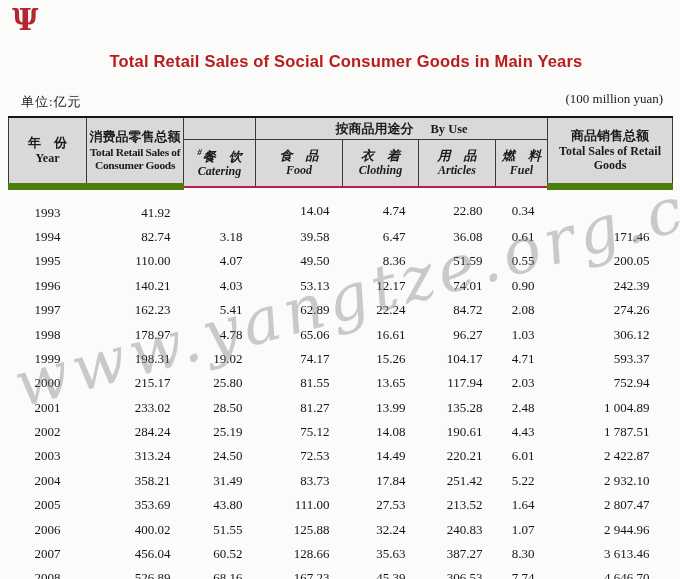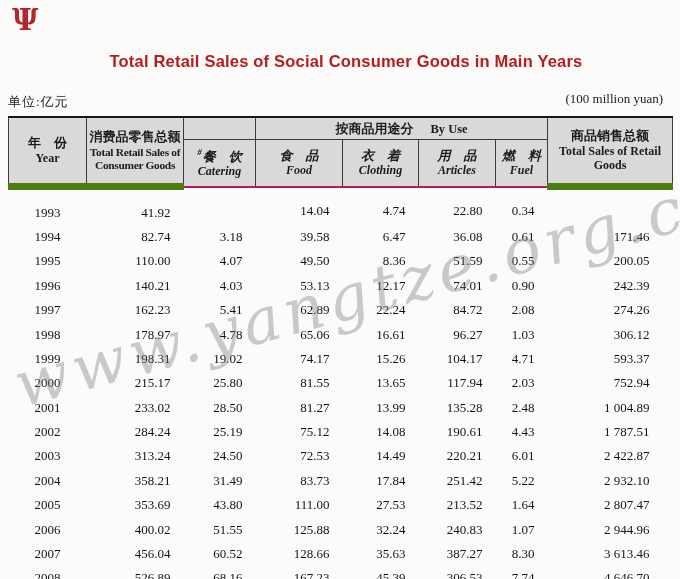--- a/index.html
+++ b/index.html
@@ -25,21 +25,21 @@
   .title-zh{position:absolute;top:26px;left:0;width:100%;text-align:center;z-index:4;}
   .title-no{font-size:19px;font-weight:bold;letter-spacing:3px;margin-right:12px;}
   .title-main{font-size:20px;font-weight:bold;letter-spacing:1px;}
   .title-en{
     position:absolute;top:52px;left:6px;width:100%;text-align:center;
     font-family:"Liberation Sans","DejaVu Sans",sans-serif;
     font-weight:bold;font-size:16.5px;letter-spacing:0.2px;color:#b91c1c;z-index:4;
   }
 
   
-  .unit-left{position:absolute;top:93px;left:8px;font-size:13px;letter-spacing:1px;z-index:4;}
+  .unit-left{position:absolute;top:93px;left:21px;font-size:13px;letter-spacing:1px;z-index:4;}
   .unit-right{position:absolute;top:91px;right:17px;font-size:13px;z-index:4;}
 
   
   .watermark{
     position:absolute;left:16px;top:350px;z-index:3;pointer-events:none;
     font-family:"DejaVu Serif","Liberation Serif",serif;font-style:italic;
     font-size:63px;letter-spacing:5px;white-space:nowrap;
     color:rgba(128,128,128,0.40);
     transform:rotate(-15deg);transform-origin:0 50%;
   }

